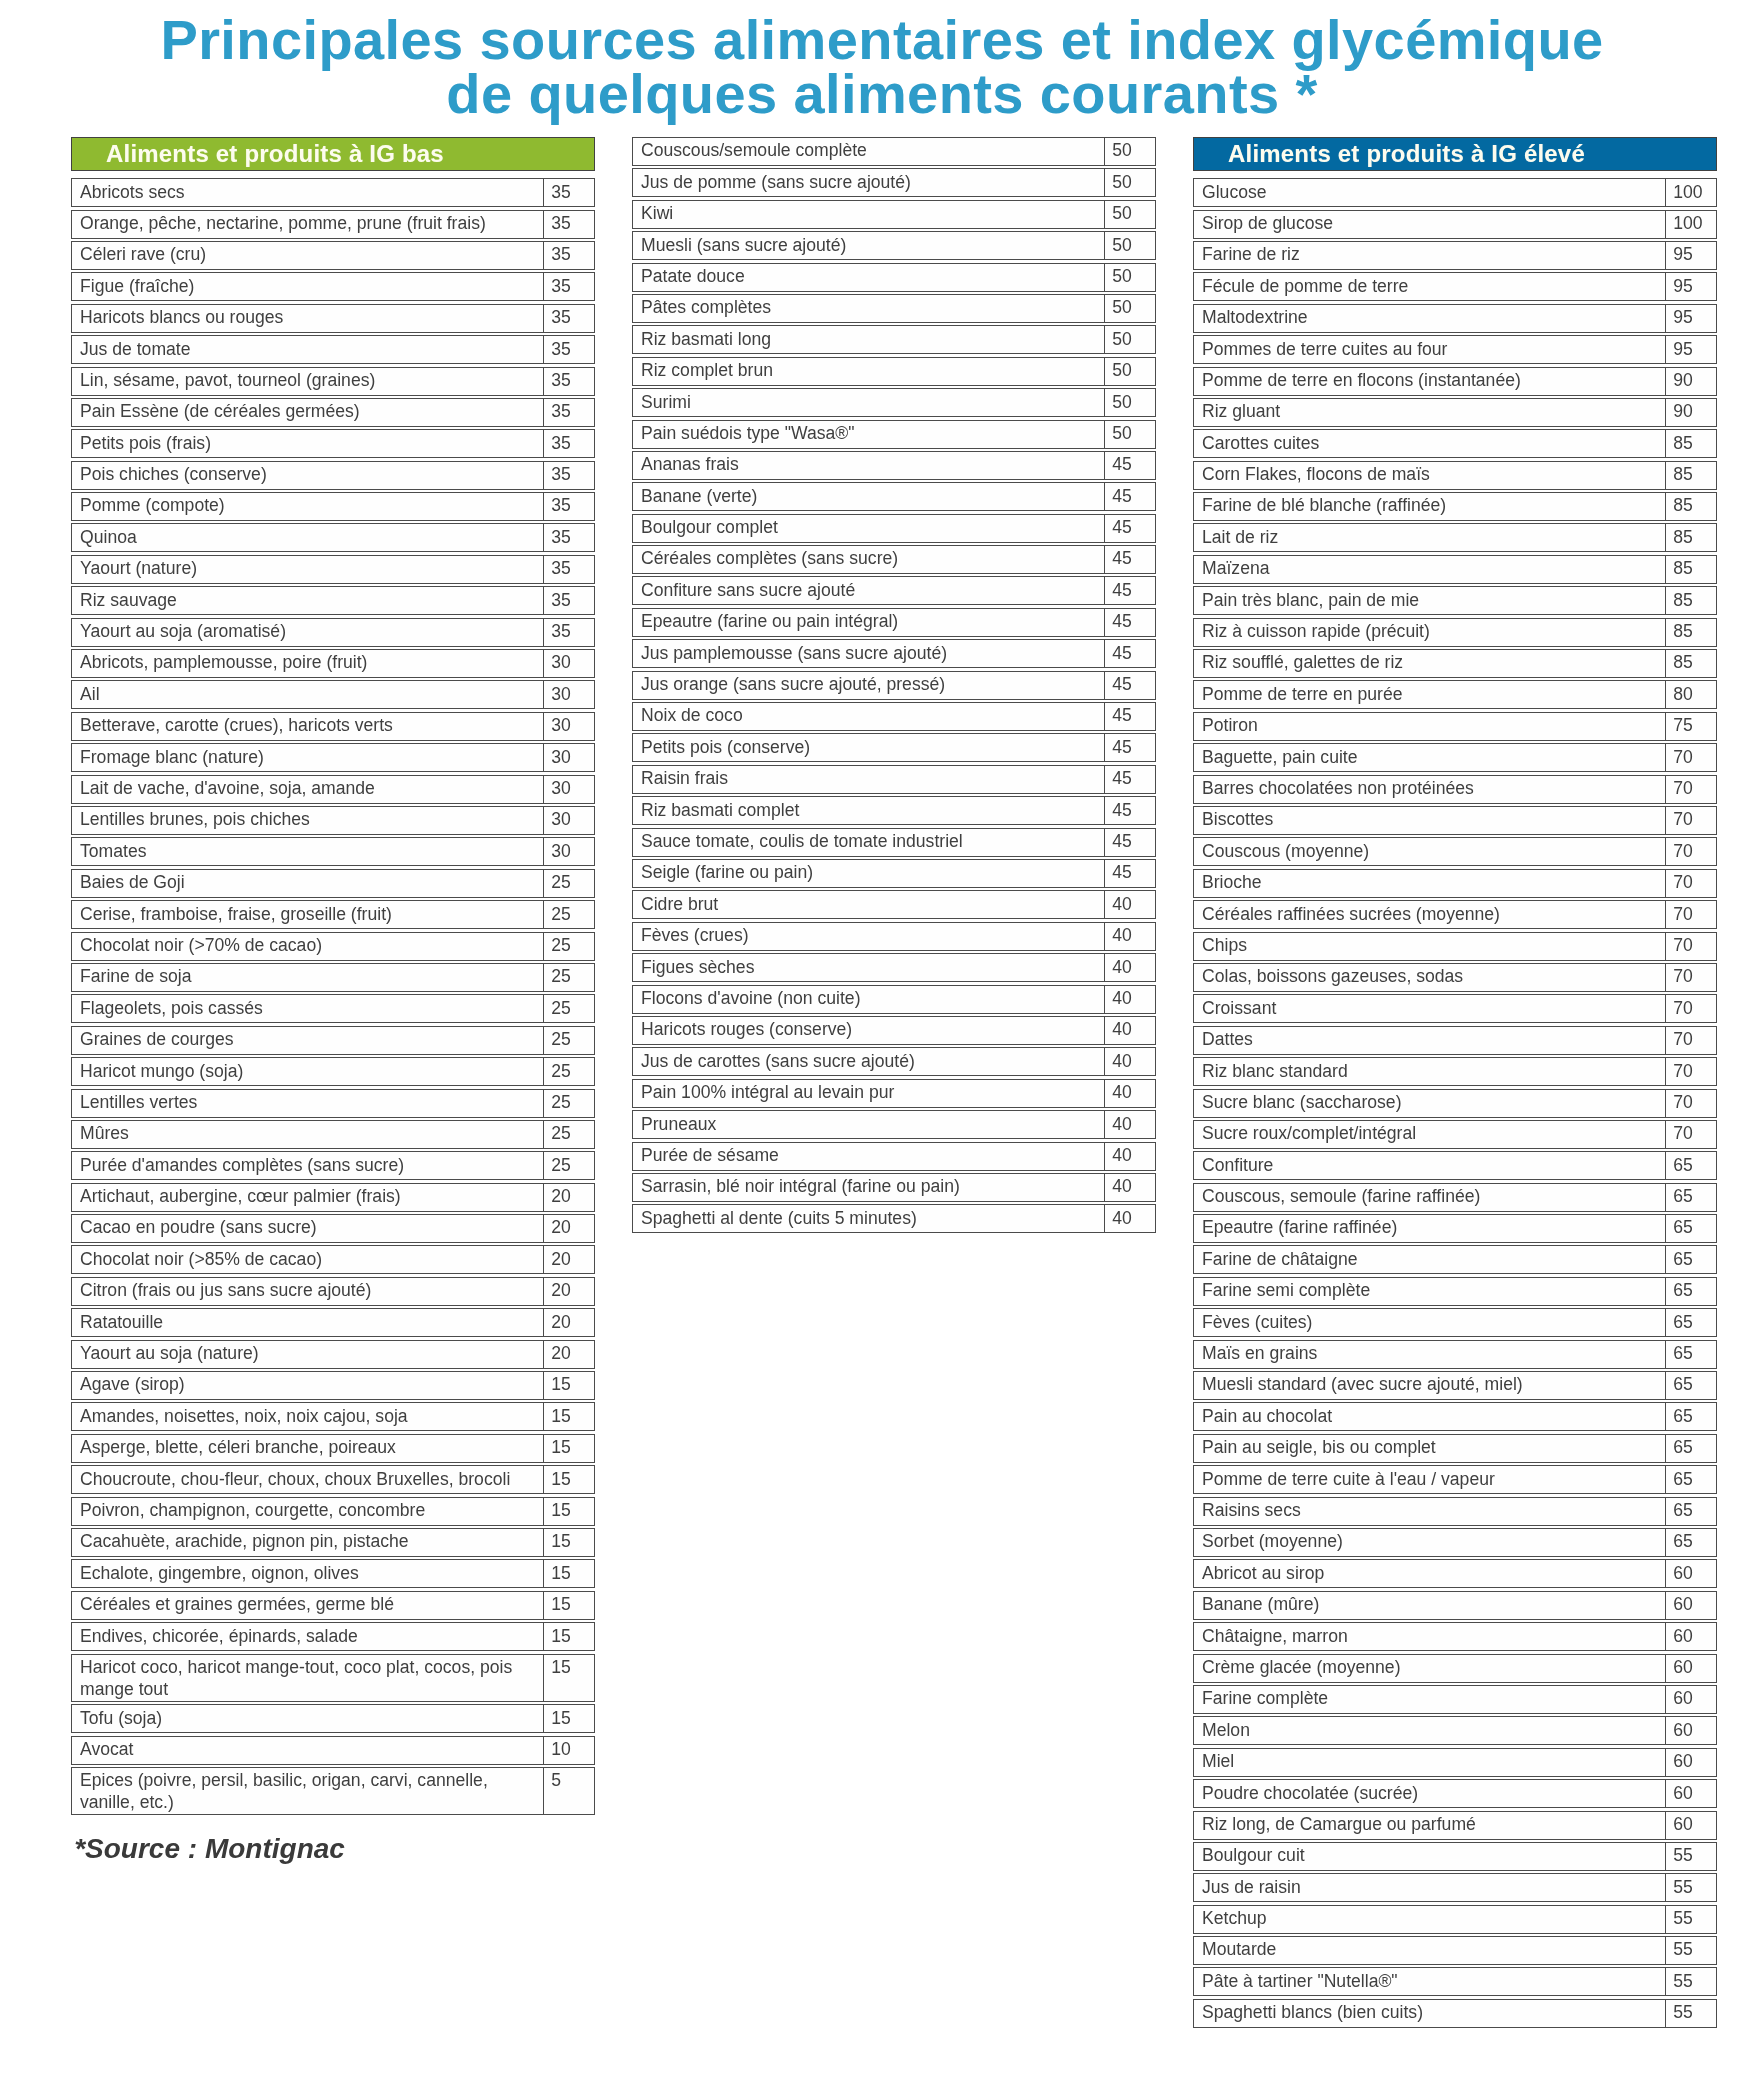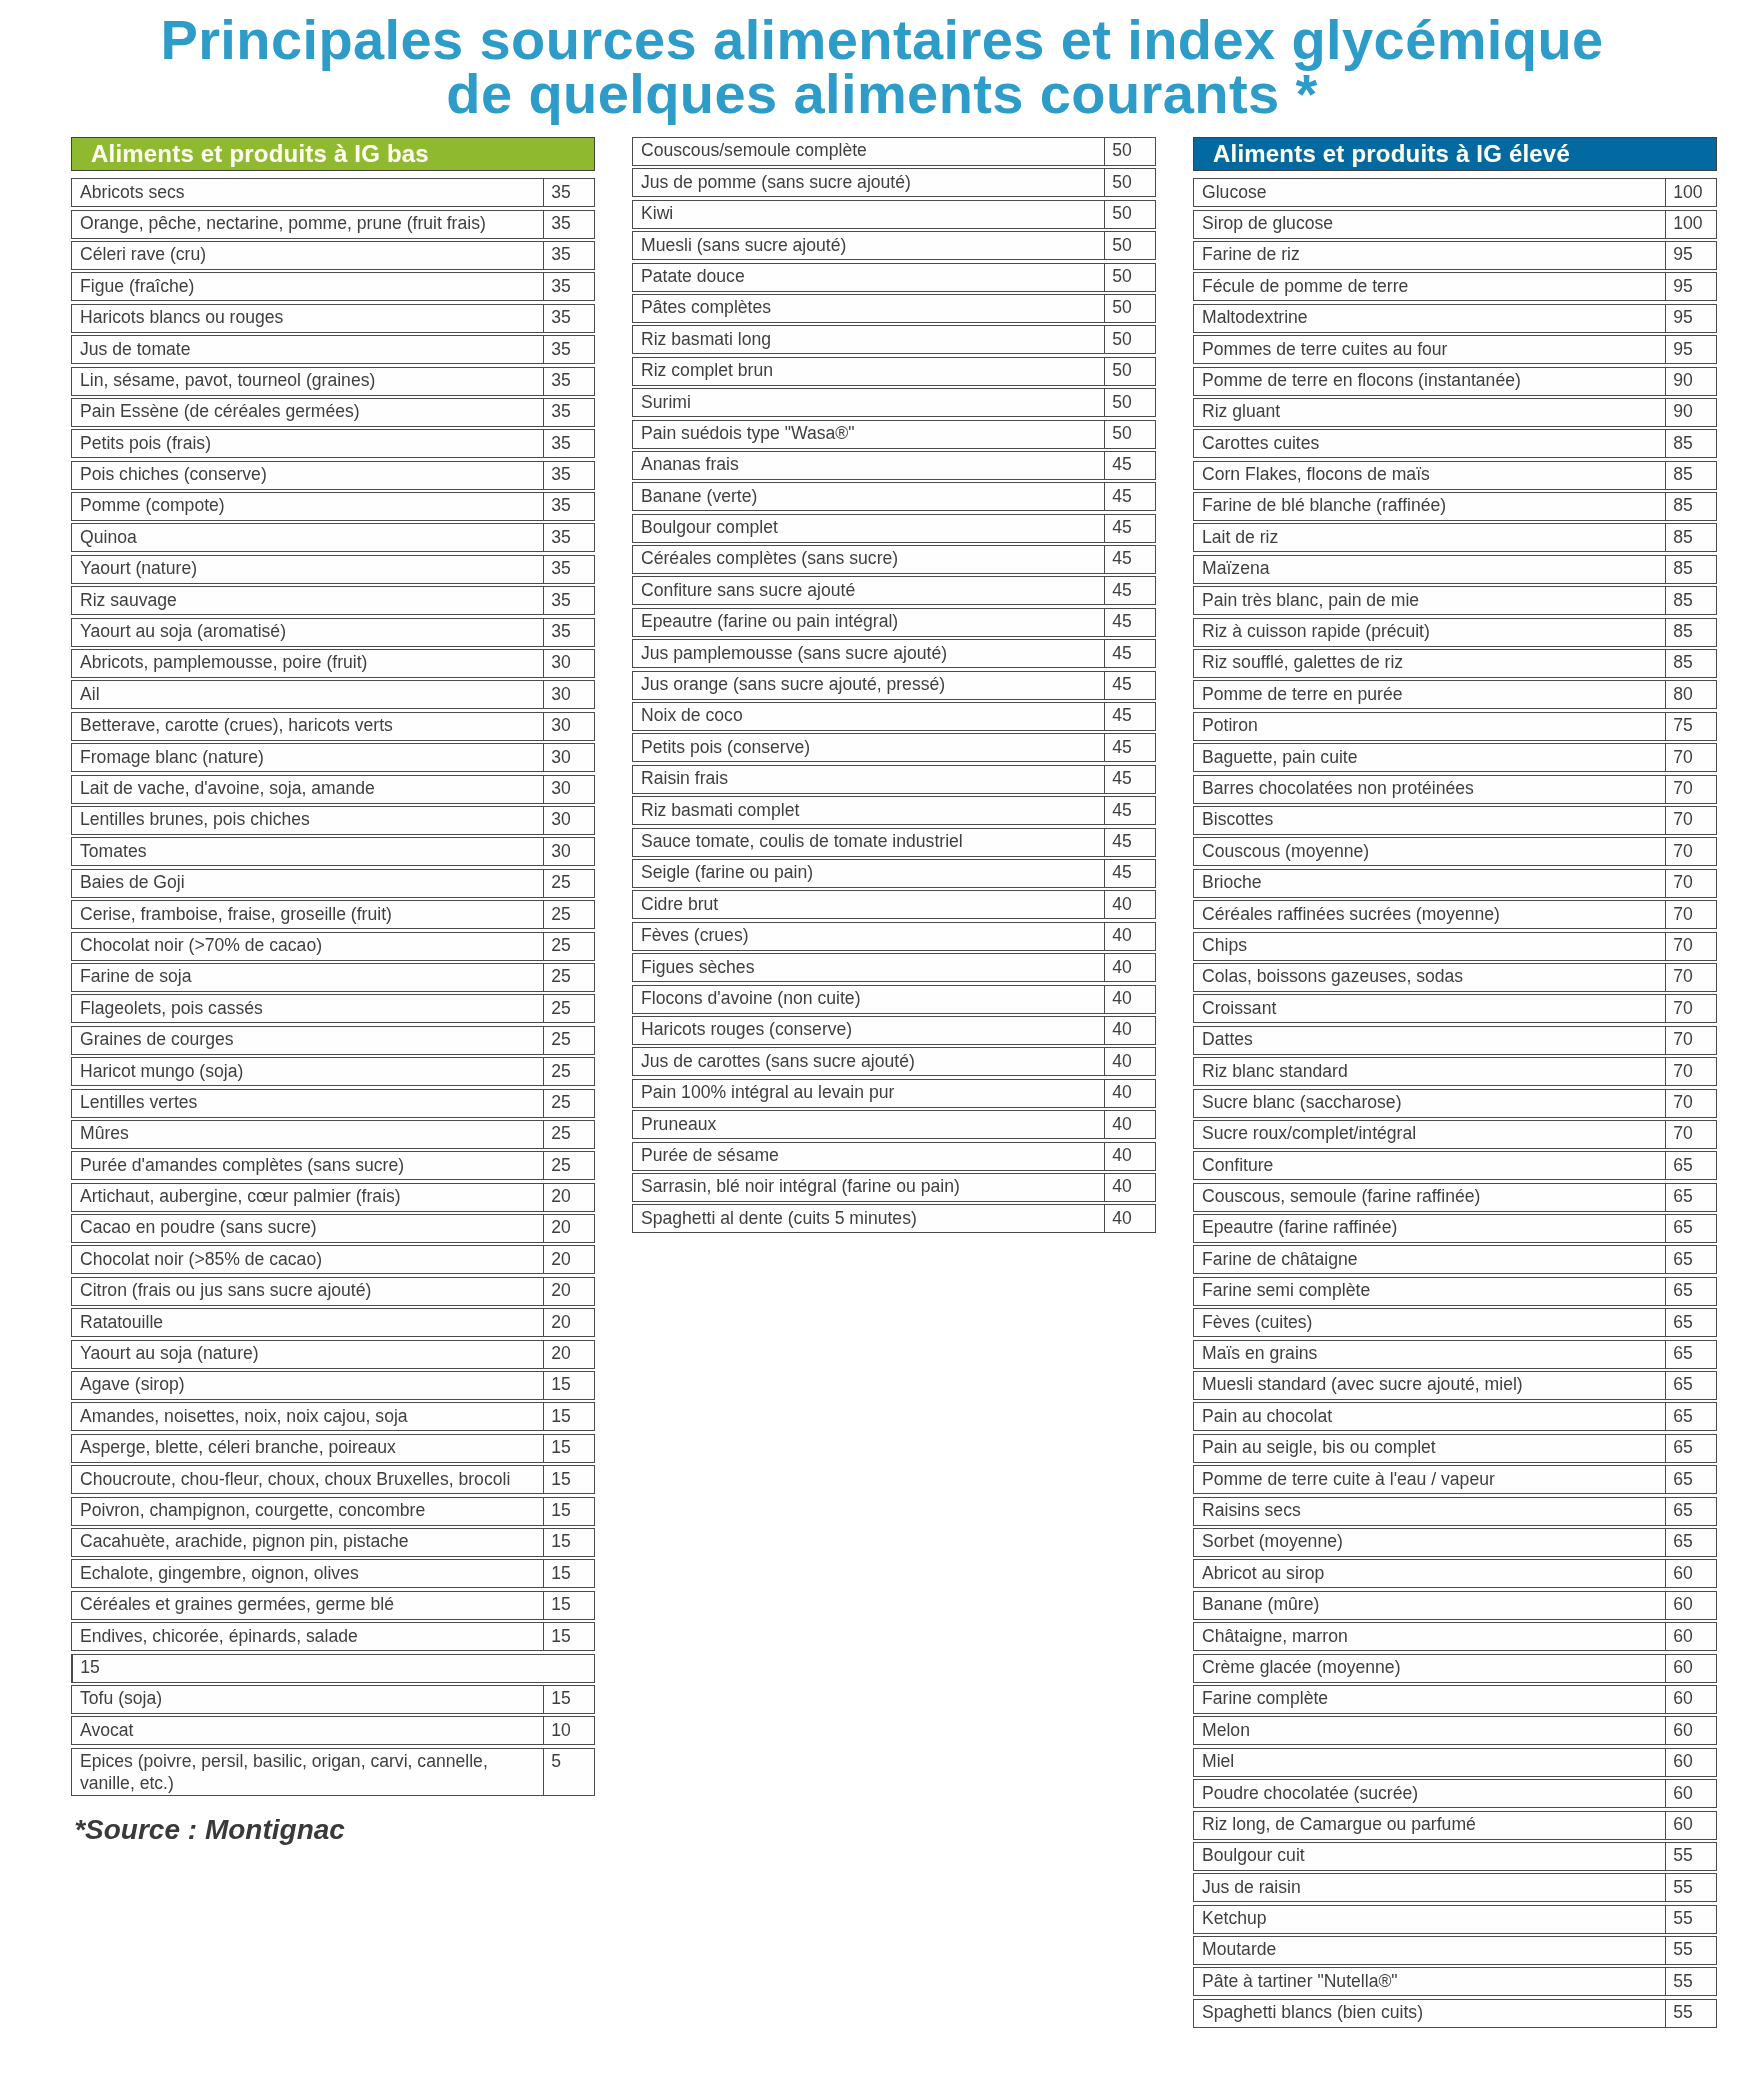--- a/index.html
+++ b/index.html
@@ -34,21 +34,21 @@
   .gi-table {
     width: 524px;
     flex: 0 0 524px;
   }
   .thead {
     box-sizing: border-box;
     height: 34px;
     border: 1.6px solid #414141;
     display: flex;
     align-items: center;
-    padding-left: 19px;
+    padding-left: 34px;
     font-size: 24px;
     font-weight: bold;
     color: #fdfcee;
     margin-bottom: 7.2px;
     letter-spacing: 0.2px;
     text-shadow: 0 0 0.8px rgba(255,255,255,0.35);
   }
   .row {
     box-sizing: border-box;
     display: flex;
@@ -276,20 +276,21 @@
         </div>
         <div class="row">
           <div class="cell name">Céréales et graines germées, germe blé</div>
           <div class="cell val">15</div>
         </div>
         <div class="row">
           <div class="cell name">Endives, chicorée, épinards, salade</div>
           <div class="cell val">15</div>
         </div>
         <div class="row">
+          <div class="cell name">Haricot coco, haricot mange-tout, coco plat, cocos, pois mange tout</div>
           <div class="cell val">15</div>
         </div>
         <div class="row">
           <div class="cell name">Tofu (soja)</div>
           <div class="cell val">15</div>
         </div>
         <div class="row">
           <div class="cell name">Avocat</div>
           <div class="cell val">10</div>
         </div>

